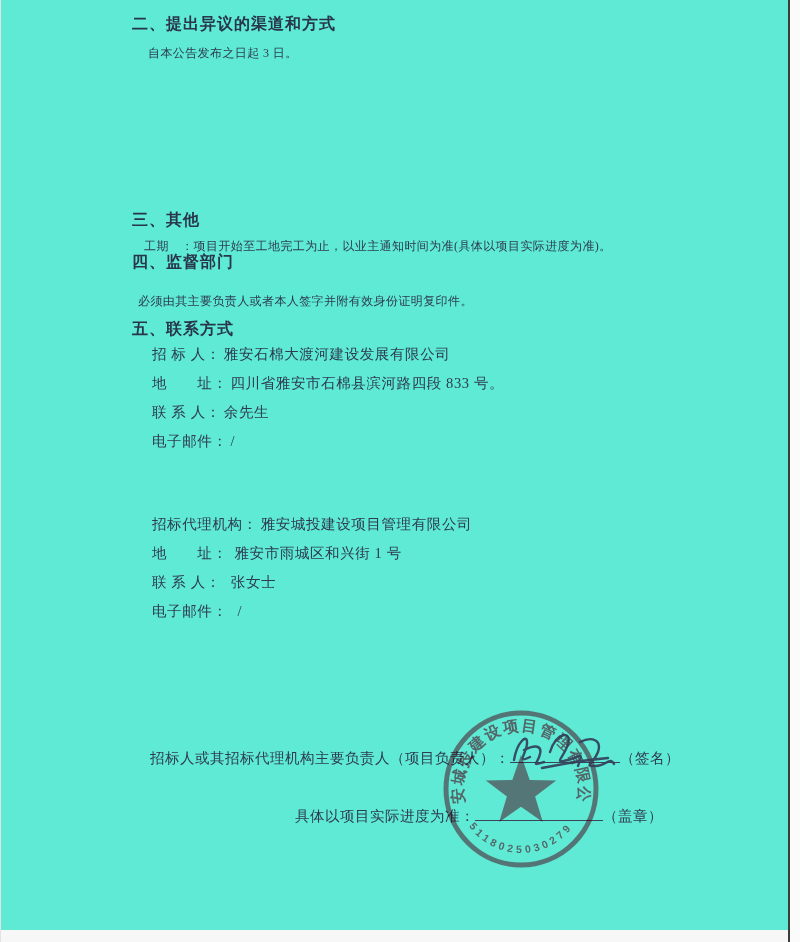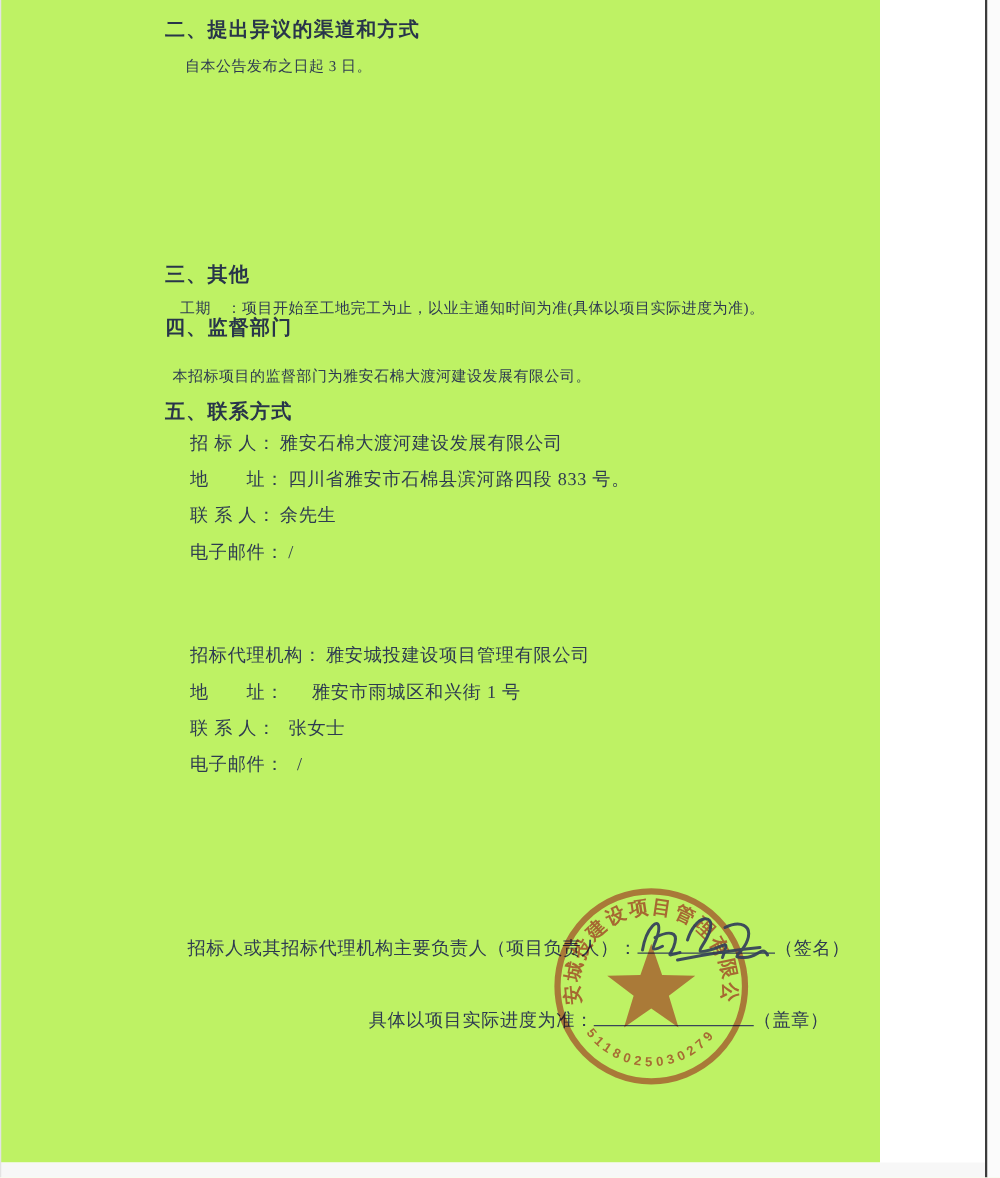--- a/index.html
+++ b/index.html
@@ -6,22 +6,22 @@
   html, body { width: 800px; height: 942px; background: #ffffff; }
   body {
     font-family: "Liberation Serif", serif;
     color: #2e3b51;
     position: relative;
     overflow: hidden;
   }
   .page {
     position: absolute;
     left: 0; top: 0;
-    width: 704px; height: 930px;
-    background: #bef264;
+    width: 789px; height: 930px;
+    background: #5eead4;
   }
   .abs { position: absolute; }
   .h {
     font-family: "Liberation Sans", sans-serif;
     font-weight: bold;
     font-size: 16px;
     color: #28354a;
     letter-spacing: 1px;
     white-space: nowrap;
   }
@@ -81,21 +81,21 @@
 
 <div class="page">
 
   <div class="abs h" style="left:132px; top:14px;">二、提出异议的渠道和方式</div>
   <div class="abs body-text" style="left:148px; top:45px;">自本公告发布之日起 3 日。</div>
 
   <div class="abs h" style="left:132px; top:210px;">三、其他</div>
   <div class="abs body-text" style="left:144px; top:238px;">工期　：项目开始至工地完工为止，以业主通知时间为准(具体以项目实际进度为准)。</div>
 
   <div class="abs h" style="left:132px; top:252px;">四、监督部门</div>
-  <div class="abs body-text" style="left:138px; top:293px;">本招标项目的监督部门为雅安石棉大渡河建设发展有限公司。</div>
+  <div class="abs body-text" style="left:138px; top:293px;">必须由其主要负责人或者本人签字并附有效身份证明复印件。</div>
 
   <div class="abs h" style="left:132px; top:319px;">五、联系方式</div>
 
   <div class="abs contact-block" style="left:152px; top:345px;">
     <div class="row">
       <span class="label">招 标 人：</span><span class="value">雅安石棉大渡河建设发展有限公司</span>
     </div>
     <div class="row">
       <span class="label">地　　址：</span><span class="value">四川省雅安市石棉县滨河路四段 833  号。</span>
     </div>
@@ -105,21 +105,21 @@
     <div class="row">
       <span class="label">电子邮件：</span><span class="value">/</span>
     </div>
   </div>
 
   <div class="abs contact-block" style="left:152px; top:515px;">
     <div class="row">
       <span class="label">招标代理机构：</span><span class="value">雅安城投建设项目管理有限公司</span>
     </div>
     <div class="row">
-      <span class="label">地　　址：</span><span class="value" style="margin-left:22px">雅安市雨城区和兴街 1 号</span>
+      <span class="label">地　　址：</span><span class="value" style="margin-left:7px">雅安市雨城区和兴街 1 号</span>
     </div>
     <div class="row">
       <span class="label">联 系 人：</span><span class="value" style="margin-left:10px">张女士</span>
     </div>
     <div class="row">
       <span class="label">电子邮件：</span><span class="value" style="margin-left:10px">/</span>
     </div>
   </div>
 
   <div class="abs sig-line" style="left:150px; top:748px;">

